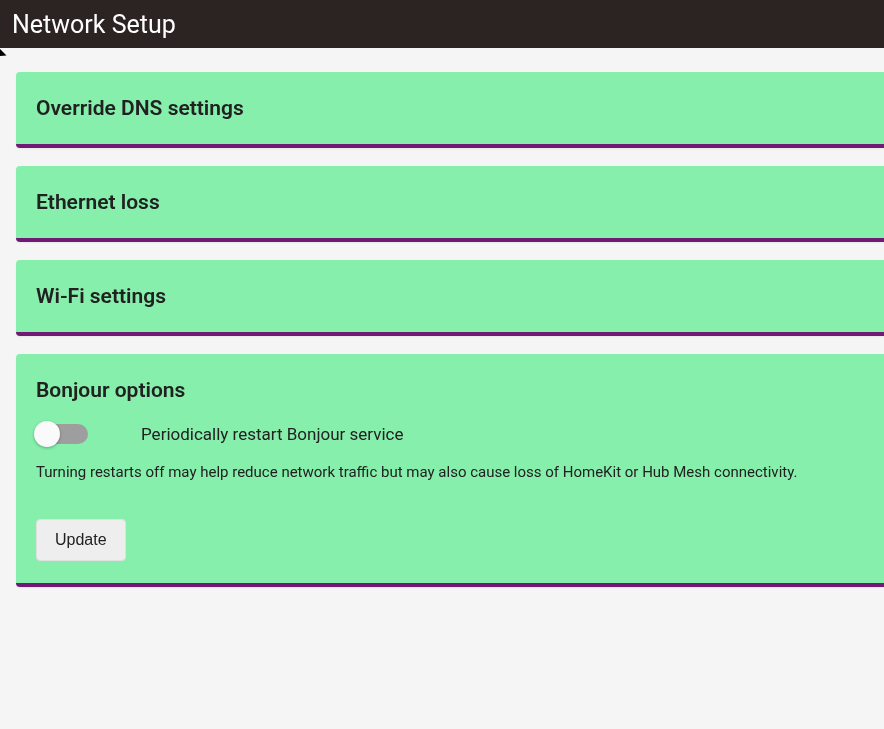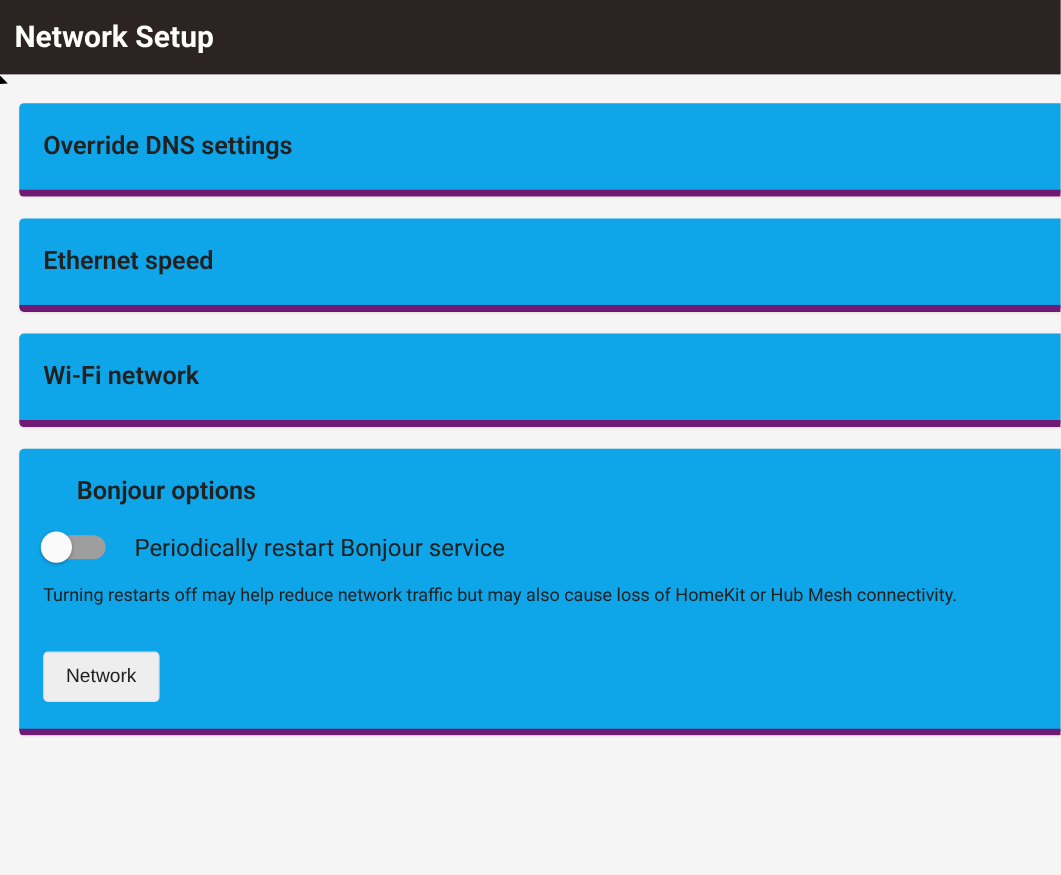--- a/index.html
+++ b/index.html
@@ -8,64 +8,63 @@
       background: #f5f5f5;
       width: 884px;
       height: 729px;
       overflow: hidden;
     }
     .header {
       background: #2c2422;
       color: #ffffff;
       padding: 18px 12px;
       font-size: 25px;
-      font-weight: 700;
-      height: 62px;
+      font-weight: 400;
+      height: 48px;
       display: flex;
       align-items: center;
     }
     .arrow-indicator {
       width: 0;
       height: 0;
       border-left: 6px solid transparent;
       border-right: 6px solid transparent;
       border-top: 7px solid #000;
       margin-left: -5px;
       margin-top: -1px;
       transform: rotate(45deg);
       transform-origin: top left;
       position: relative;
       left: 3px;
     }
     .content {
       padding: 0 0 0 16px;
     }
     .card {
-      background: #0ea5e9;
+      background: #86efac;
       margin-top: 18px;
       border-radius: 4px 0 0 4px;
-      border-bottom: 6px solid #701a75;
+      border-bottom: 4px solid #701a75;
       box-shadow: 0 1px 2px rgba(0,0,0,0.06);
     }
     .card-header {
       padding: 24px 20px;
       font-size: 21px;
       font-weight: 600;
       color: #212121;
       cursor: pointer;
     }
     .bonjour-card {
       padding: 24px 20px 22px 20px;
     }
     .bonjour-title {
       font-size: 21px;
       font-weight: 600;
       color: #212121;
       margin-bottom: 22px;
-      margin-left: 28px;
     }
     .toggle-row {
       display: flex;
       align-items: center;
       gap: 24px;
       margin-bottom: 18px;
     }
     .switch {
       position: relative;
       width: 52px;
@@ -86,22 +85,23 @@
       position: absolute;
       top: -3px;
       left: -2px;
       width: 26px;
       height: 26px;
       background: #fafafa;
       border-radius: 50%;
       box-shadow: 0 1px 3px rgba(0,0,0,0.3);
     }
     .toggle-label {
-      font-size: 20px;
+      font-size: 17px;
       color: #212121;
+      margin-left: 29px;
     }
     .help-text {
       font-size: 15px;
       color: #212121;
       margin-bottom: 36px;
       line-height: 1.4;
     }
     .btn {
       display: inline-block;
       padding: 11px 18px;
@@ -123,36 +123,36 @@
 <div class="arrow-indicator"></div>
 
 <div class="content">
 
   <div class="card">
     <div class="card-header">Override DNS settings</div>
   </div>
 
 
   <div class="card">
-    <div class="card-header">Ethernet speed</div>
+    <div class="card-header">Ethernet loss</div>
   </div>
 
   <div class="card">
-    <div class="card-header">Wi-Fi network</div>
+    <div class="card-header">Wi-Fi settings</div>
   </div>
 
   <div class="card bonjour-card">
     <div class="bonjour-title">Bonjour options</div>
 
     <div class="toggle-row">
       <div class="switch">
         <div class="switch-track"></div>
         <div class="switch-thumb"></div>
       </div>
       <div class="toggle-label">Periodically restart Bonjour service</div>
     </div>
 
     <div class="help-text">Turning restarts off may help reduce network traffic but may also cause loss of HomeKit or Hub Mesh connectivity.</div>
 
-    <button class="btn">Network</button>
+    <button class="btn">Update</button>
   </div>
 
 </div>
 
 </body></html>

